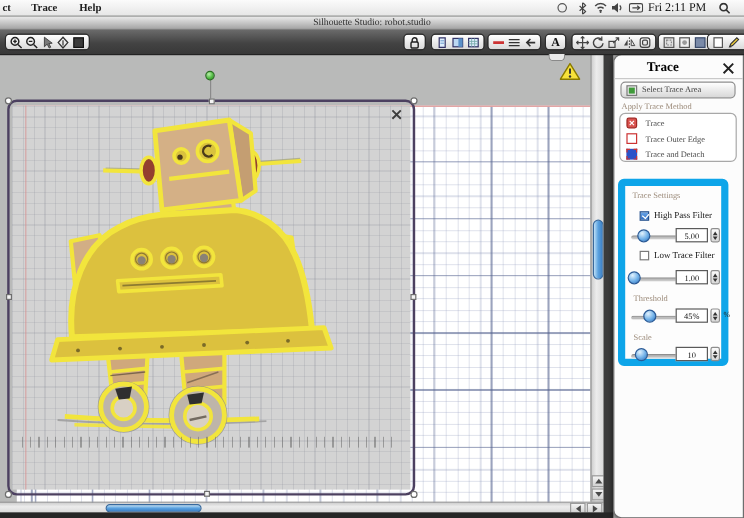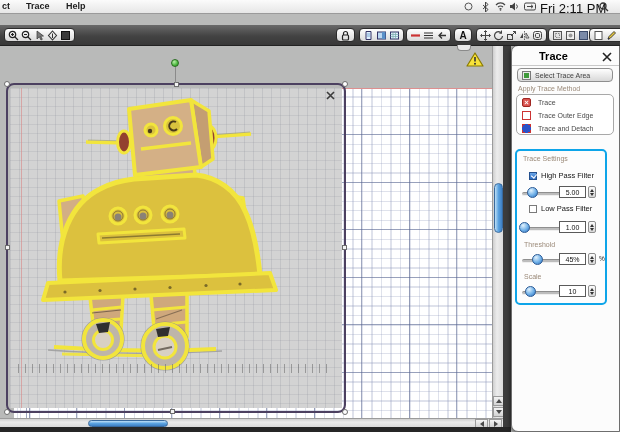--- a/index.html
+++ b/index.html
@@ -1,24 +1,24 @@
 <!DOCTYPE html>
 <html><head>
 <meta charset="utf-8">
 <style>
   html,body{margin:0;padding:0;}
   .screen{position:relative;width:620px;height:432px;overflow:hidden;
-    font-family:Liberation Sans, sans-serif;background:#b9bab9;}
+    font-family:Liberation Serif, serif;background:#b9bab9;}
 
   
   .menubar{position:absolute;left:0;top:0;width:620px;height:13px;
     background:linear-gradient(#fbfbfb,#e6e6e6);border-bottom:1px solid #9a9a9a;z-index:40;}
   .mitem{position:absolute;top:1px;font-size:9px;font-weight:bold;color:#1d1d1d;}
   .mstatus{position:absolute;top:1px;height:11px;display:flex;align-items:center;}
-  .clock{position:absolute;top:1px;font-size:13px;color:#111;}
+  .clock{position:absolute;top:1px;font-size:10px;color:#111;}
 
   
   .titlebar{position:absolute;left:0;top:14px;width:620px;height:10px;
     background:linear-gradient(#e9e9e9,#b9b9b9 70%,#a5a5a5);border-bottom:1px solid #7e7e7e;z-index:40;}
   .titlebar span{position:absolute;left:0;right:0;top:0;text-align:center;
     font-size:8px;color:#2e2e2e;}
 
   
   .toolbar{position:absolute;left:0;top:25px;width:620px;height:20px;
     background:linear-gradient(#6a6a6a,#434343 55%,#383838);border-bottom:1px solid #222;z-index:40;}
@@ -97,21 +97,21 @@
     background:#fff;box-sizing:border-box;}
   .method-row{position:absolute;left:0;width:96px;height:13px;display:flex;align-items:center;gap:7px;padding-left:5px;box-sizing:border-box;}
   .method-row .mlabel{font-size:7px;color:#4a4a4a;}
   .micon{width:9px;height:9px;box-sizing:border-box;}
   .micon.trace{background:#d9534f;border:1px solid #a02622;border-radius:2px;position:relative;}
   .micon.trace::before,.micon.trace::after{content:"";position:absolute;left:1px;top:3px;width:5px;height:1px;background:#fff;}
   .micon.trace::before{transform:rotate(45deg);}
   .micon.trace::after{transform:rotate(-45deg);}
   .micon.outer{background:#fff;border:1px solid #cc3333;}
   .micon.detach{background:#2a52c8;border:1px dashed #cc3333;}
-  .settings-box{position:absolute;left:3px;top:103px;width:92px;height:156px;border:2px solid #0ea5e9;border-radius:5px;
+  .settings-box{position:absolute;left:3px;top:103px;width:92px;height:156px;border:6px solid #0ea5e9;border-radius:5px;
     background:#fdfdfd;box-sizing:border-box;}
   .cb-row{position:absolute;left:12px;display:flex;align-items:center;gap:4px;}
   .cb{width:8px;height:8px;box-sizing:border-box;border:1px solid #7a7a7a;background:#fff;position:relative;}
   .cb.checked{background:linear-gradient(#6aa6e8,#2e6cc0);border-color:#24508e;}
   .cb.checked::after{content:"";position:absolute;left:1.5px;top:0.5px;width:3px;height:4px;
     border:solid #fff;border-width:0 1.5px 1.5px 0;transform:rotate(40deg);}
   .cb-label{font-size:7.5px;color:#141414;}
   .srow{position:absolute;left:0;width:101px;height:13px;}
   .strack{position:absolute;left:5px;top:6px;width:40px;height:2px;background:#bdbdbd;
     border-top:1px solid #8f8f8f;border-bottom:1px solid #efefef;border-radius:2px;}
@@ -164,20 +164,23 @@
       </span>
     <span class="clock" style="left:540px">Fri 2:11 PM</span>
     <span class="mstatus" style="left:599px">
       <svg width="10" height="10">
           <circle cx="4" cy="4" r="3" fill="none" stroke="#333" stroke-width="1.3"></circle>
           <path d="M6.2 6.2 L9 9" stroke="#333" stroke-width="1.3"></path>
         </svg>
       </span>
   </div>
 
+  <div class="titlebar">
+    <span>Silhouette Studio: robot.studio</span>
+  </div>
 
   <div class="toolbar">
     <div class="pill" style="left:4px">
       <span class="ticon">
           <svg width="11" height="11">
             <circle cx="4.5" cy="4.5" r="3.2" fill="none" stroke="#222" stroke-width="1.2"></circle>
             <path d="M7 7 L10 10 M3 4.5 L6 4.5 M4.5 3 L4.5 6" stroke="#222" stroke-width="1.2"></path>
           </svg>
         </span>
       <span class="ticon">
@@ -502,21 +505,21 @@
         <div class="sthumb" style="left:10px"></div>
         <div class="svalue">5.00</div>
         <div class="sstep">
             <span class="t-up"></span>
             <span class="t-dn"></span>
           </div>
       </div>
 
       <div class="cb-row" style="top:53px">
         <span class="cb"></span>
-        <span class="cb-label">Low Pass Filter</span>
+        <span class="cb-label">Low Trace Filter</span>
       </div>
       <div class="srow" style="top:70px">
         <div class="strack"></div>
         <div class="sthumb" style="left:2px"></div>
         <div class="svalue">1.00</div>
         <div class="sstep">
             <span class="t-up"></span>
             <span class="t-dn"></span>
           </div>
       </div>

